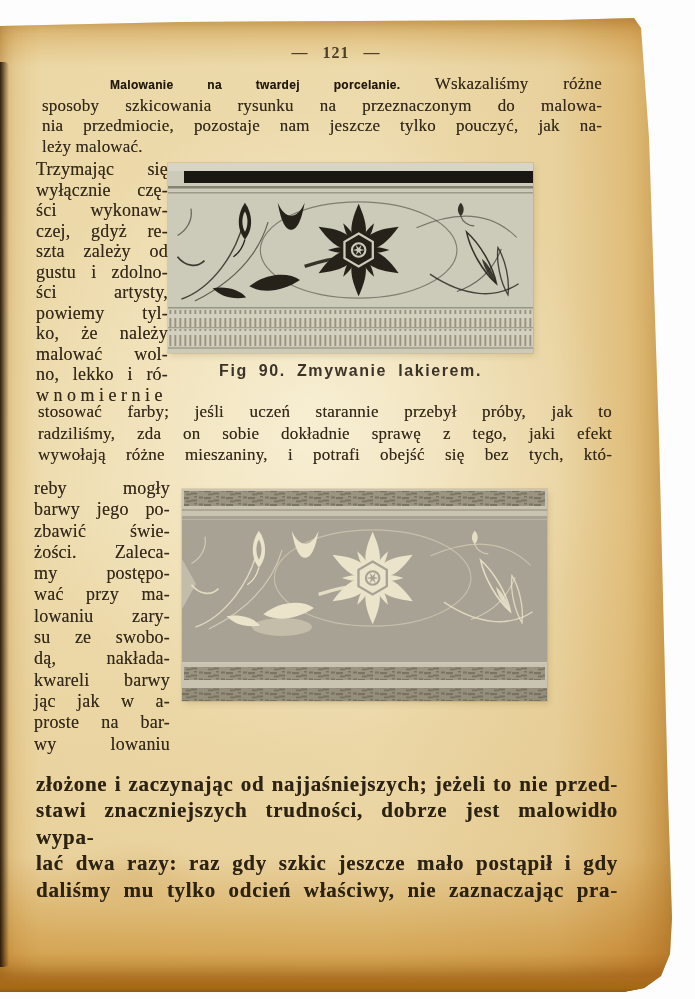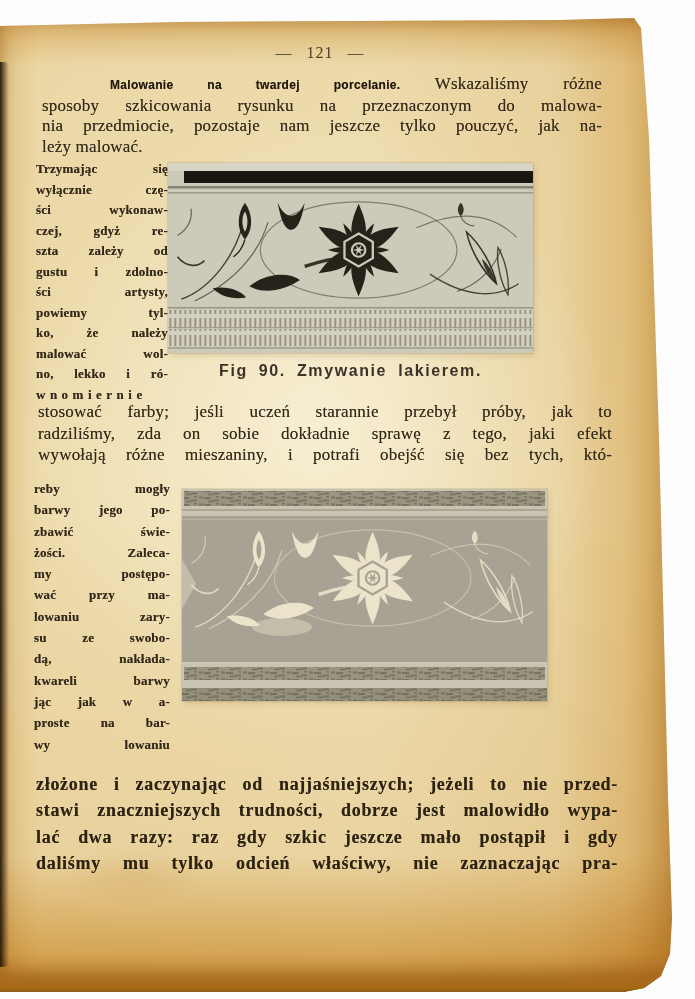--- a/index.html
+++ b/index.html
@@ -33,34 +33,34 @@
   .gutter-shadow{
     position:absolute;left:0;top:62px;width:9px;height:905px;
     background:linear-gradient(90deg,rgba(24,13,4,.88),rgba(24,13,4,.35) 55%,rgba(24,13,4,0));
     border-radius:0 5px 5px 0;
     filter:blur(.4px);
   }
   .content{position:absolute;inset:0;color:#33291a;}
   
   .pagenum{
     position:absolute;left:0;width:640px;top:26px;text-align:center;
-    font-size:16px;font-weight:400;letter-spacing:1px;word-spacing:9px;color:#4c3e27;
+    font-size:16px;font-weight:700;letter-spacing:1px;word-spacing:9px;color:#4c3e27;padding-left:16px;
   }
   .block{position:absolute;font-size:17px;letter-spacing:.2px;
     text-shadow:0 0 .5px rgba(45,33,15,.55);}
   .block .ln{line-height:20.5px;}
   .jl{text-align:justify;text-align-last:justify;}
   .intro{left:42px;top:56px;width:560px;}
   .indent{padding-left:52px;}
   .bold-head{font-family:"Liberation Sans",sans-serif;font-weight:700;font-size:12px;letter-spacing:.3px;color:#20180d;margin-left:16px;}
-  .colblock{left:36px;width:132px;font-size:13px;font-weight:bold;}
+  .colblock{left:36px;width:132px;font-size:18px;}
   .col1{top:141px;} .col1 .ln{line-height:20.5px;}
   .col2{left:34px;top:460px;width:136px;} .col2 .ln{line-height:21.3px;}
   .midblock{left:38px;top:383px;width:574px;} .midblock .ln{line-height:21.6px;}
-  .botblock{left:36px;top:753px;width:582px;font-size:18px;letter-spacing:.7px;}
+  .botblock{left:36px;top:753px;width:582px;font-size:21px;letter-spacing:.7px;}
   .botblock .ln{line-height:26.4px;font-weight:600;color:#2d2313;}
   .caption{
     position:absolute;text-align:center;
     font-family:"Liberation Sans",sans-serif;font-weight:700;
     font-size:16px;letter-spacing:1.6px;word-spacing:5px;color:#3c3328;
   }
   .cap90{left:168px;width:365px;top:344px;}
   .cap91{left:182px;width:365px;top:706px;}
   
   .figure{position:absolute;}

